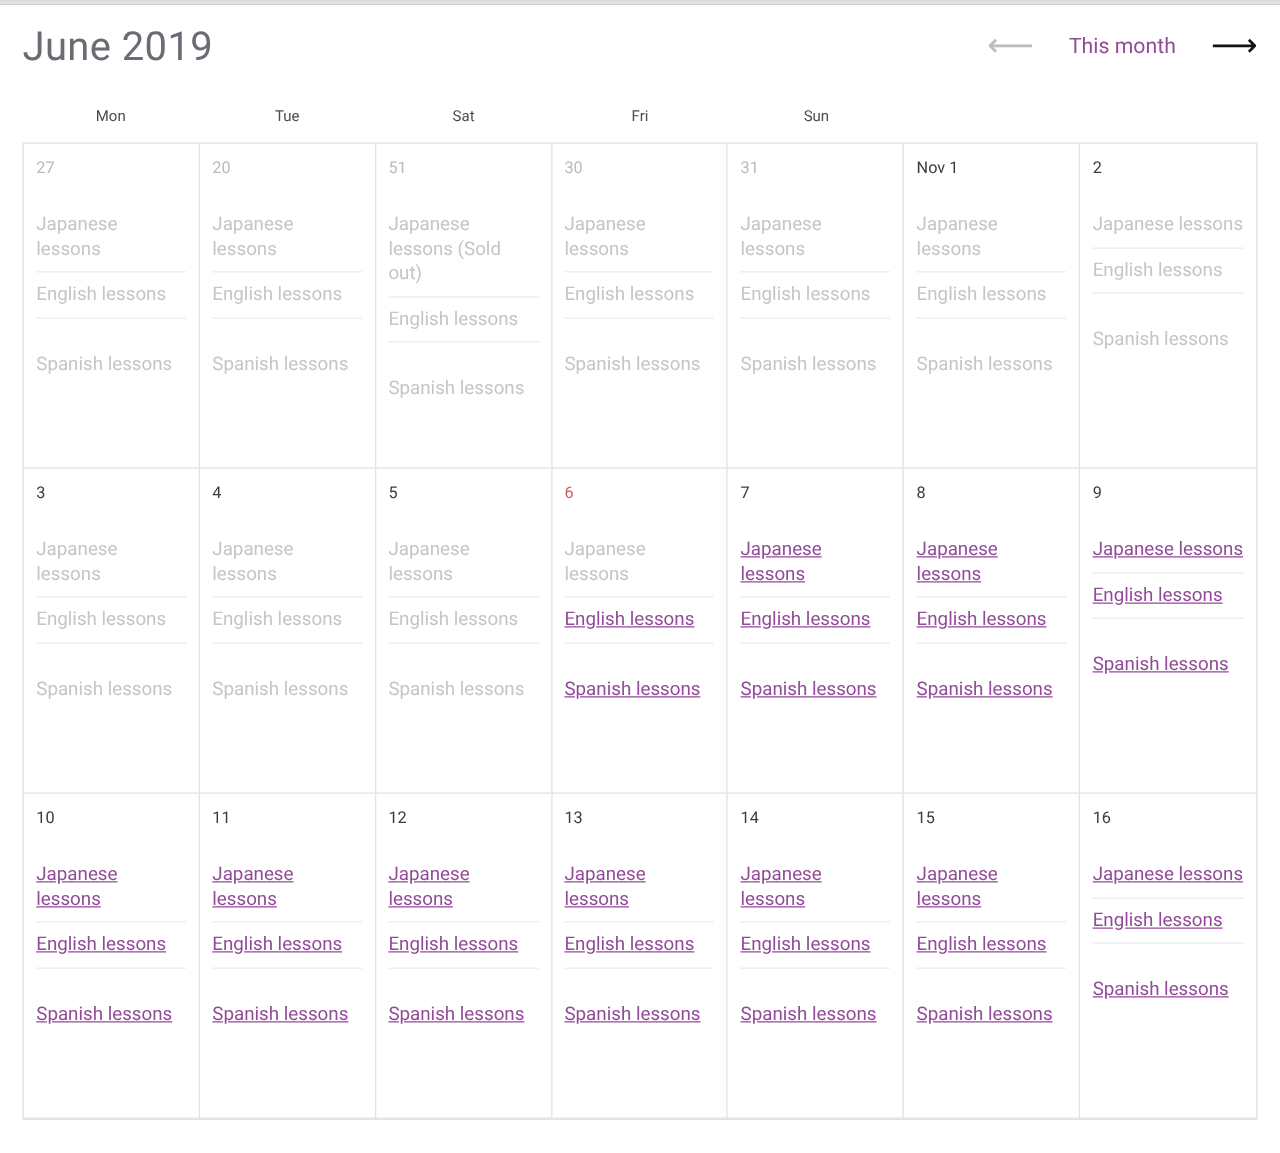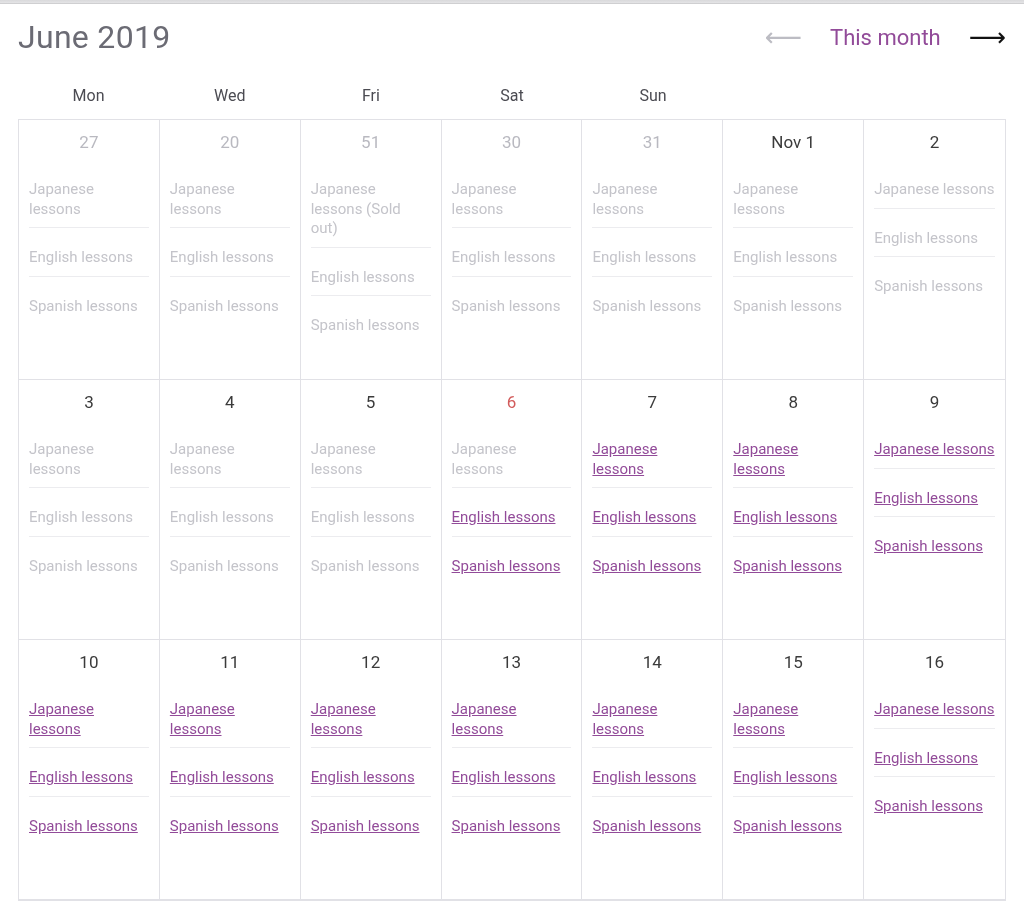--- a/index.html
+++ b/index.html
@@ -39,70 +39,69 @@
   .arrow {
     font-size: 26px;
     line-height: 1;
     cursor: pointer;
     user-select: none;
   }
   .arrow.prev { color: #bcbcc3; }
   .arrow.next { color: #121212; }
   .this-month {
     color: #924b99;
-    font-size: 22px;
+    font-size: 17px;
     padding: 4px 2px;
     cursor: pointer;
   }
 
   .cal {
     margin: 12px 18px 0 18px;
   }
 
   .dow-row {
     display: grid;
     grid-template-columns: repeat(7, 1fr);
   }
   .dow {
     text-align: center;
     padding: 10px 0 14px 0;
     color: #4b4b52;
-    font-size: 16px;
+    font-size: 12px;
   }
 
   .grid {
     display: grid;
     grid-template-columns: repeat(7, 1fr);
     border: 1px solid #e1e1e6;
   }
   .cell {
     border-right: 1px solid #e1e1e6;
     border-bottom: 1px solid #e1e1e6;
     padding: 12px 10px 18px 10px;
     min-height: 260px;
   }
   .cell:nth-child(7n) { border-right: none; }
 
   .daynum {
-    text-align: center;
-    font-size: 17px;
+    font-size: 13px;
     color: #3b3b3b;
     margin-bottom: 24px;
   }
   .cell.muted .daynum { color: #b9b9c0; }
   .cell.today .daynum { color: #d25b5b; }
 
-  .events { display: flex; flex-direction: column; gap: 16px; }
+  .events { display: flex; flex-direction: column; gap: 4px; }
   .evt {
     font-size: 15px;
     line-height: 1.3;
     padding: 4px 0 8px 0;
     border-bottom: 1px solid #ececef;
   }
-  .evt:last-child { border-bottom: none; }
+  .evt:last-child { border-bottom: none; margin-top: 19px; }
 
   .evt.past {
     color: #c4c4ca;
     cursor: default;
   }
   .evt.avail {
     color: #924b99;
     text-decoration: underline;
     cursor: pointer;
   }
@@ -119,23 +118,23 @@
       <span class="arrow prev">⟵</span>
       <span class="this-month">This month</span>
       <span class="arrow next">⟶</span>
     </div>
   </div>
 
   <div class="cal">
     <div class="dow-row" id="dow-row">
 
     <div class="dow">Mon</div>
-        <div class="dow">Wed</div>
+        <div class="dow">Tue</div>
+        <div class="dow">Sat</div>
         <div class="dow">Fri</div>
-        <div class="dow">Sat</div>
         <div class="dow">Sun</div>
       </div>
     <div class="grid" id="grid">
 
     <div class="cell muted">
           <div class="daynum">27</div>
           <div class="events">
             <div class="evt past">Japanese lessons</div>
             <div class="evt past">English lessons</div>
             <div class="evt past">Spanish lessons</div>

